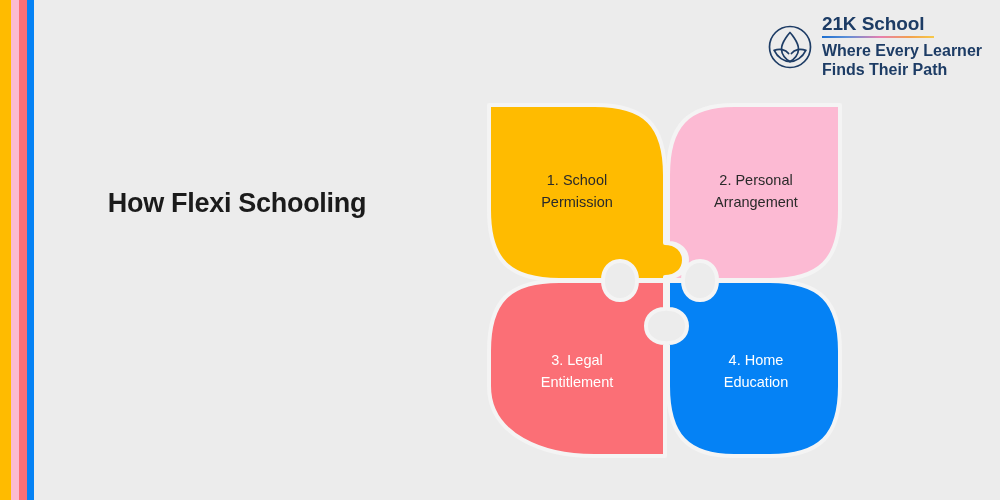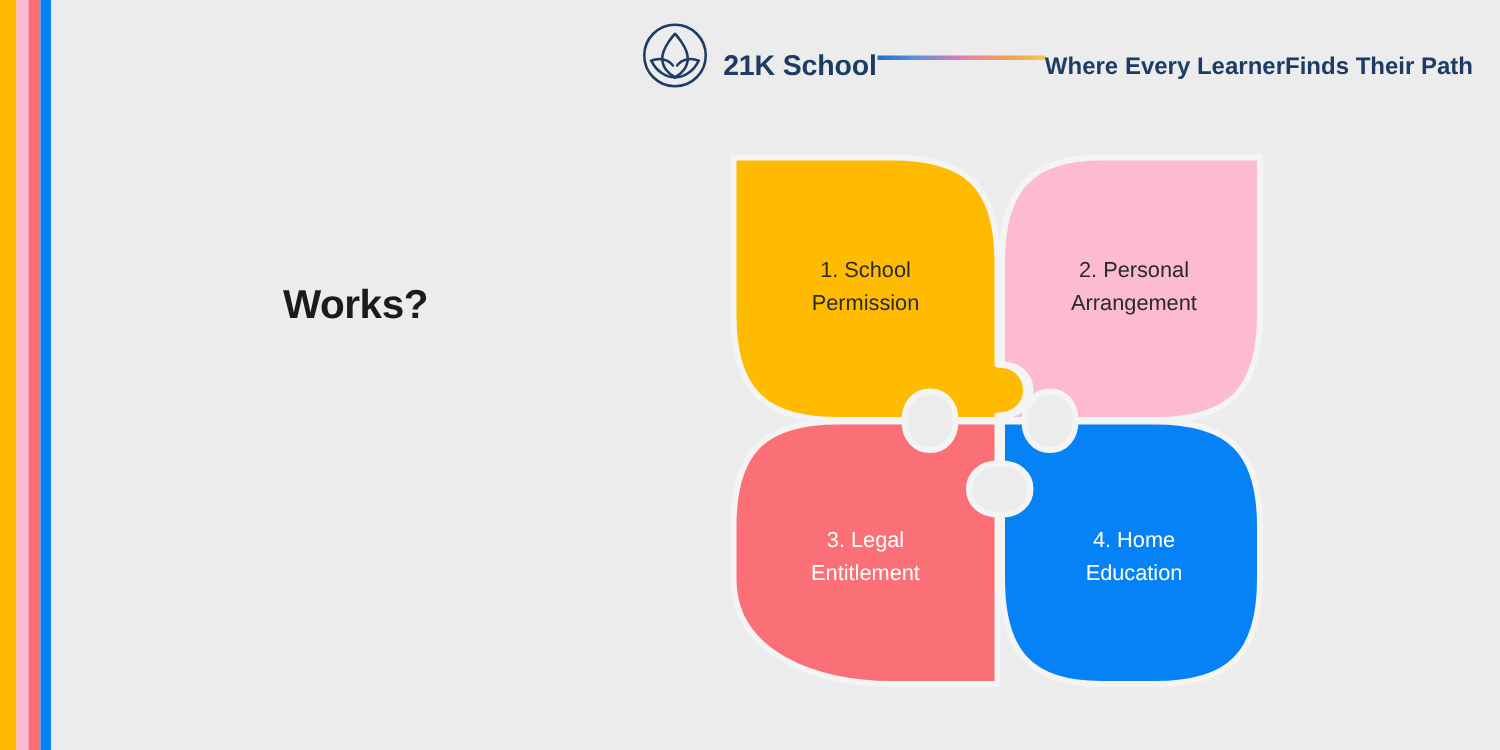--- a/index.html
+++ b/index.html
@@ -32,21 +32,21 @@
   
   #logo {
     position: absolute;
     right: 18px;
     top: 14px;
     display: flex;
     align-items: center;
     gap: 9px;
   }
   #logo-mark { display: block; }
-  #logo-text { display: flex; flex-direction: row; margin-top: 16px; }
+  #logo-text { display: flex; flex-direction: column; }
   #logo-wordmark {
     font-size: 19px;
     font-weight: bold;
     color: #1d3c65;
     letter-spacing: -0.1px;
     line-height: 1.05;
     white-space: nowrap;
   }
   #logo-rule {
     height: 2.5px;
@@ -115,21 +115,21 @@
   </svg>
   <div id="logo-text">
     <div id="logo-wordmark">21K School</div>
     <div id="logo-rule"></div>
     <div class="logo-tag-line">Where Every Learner</div>
     <div class="logo-tag-line">Finds Their Path</div>
   </div>
 </div>
 
 <div id="headline">
-  <span class="hl-line">Works?</span>
+  <span class="hl-line">How Flexi Schooling</span>
 </div>
 
 <div id="puzzle">
   <svg width="375" height="375" viewBox="0 0 375 375">
 
     <g>
       <path id="p-tl" d="M12 12
                L118 12
                C168 12 188 32 188 82
                L188 150

